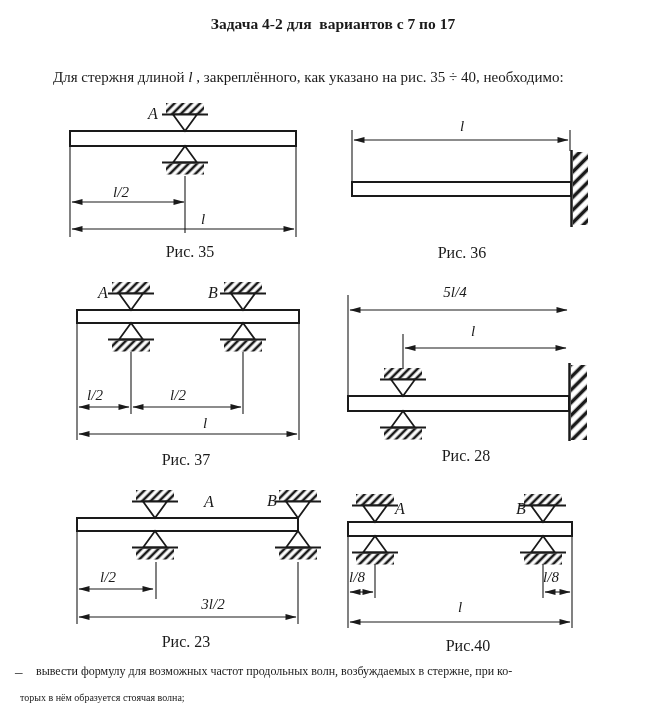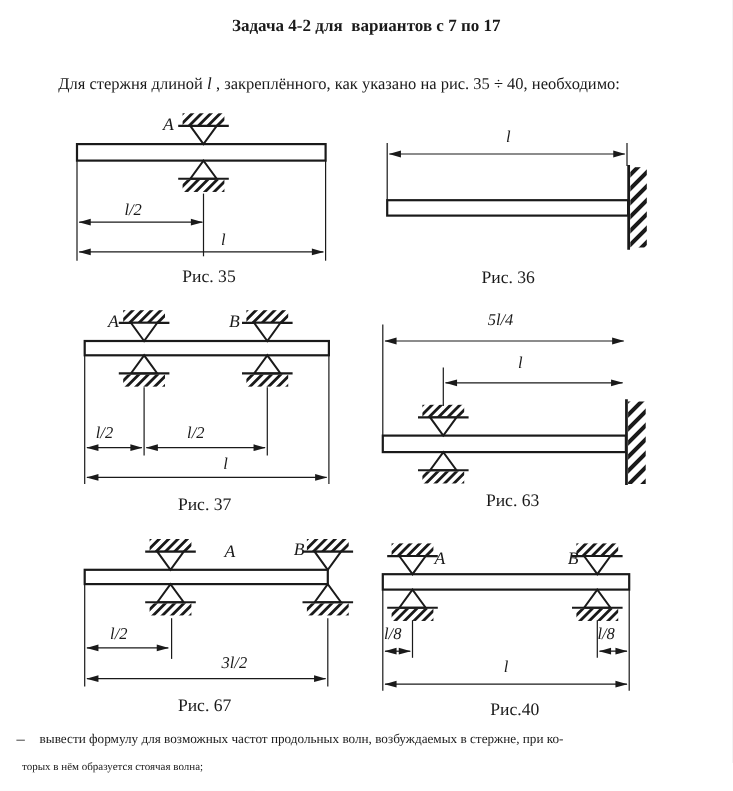--- a/index.html
+++ b/index.html
@@ -165,27 +165,27 @@
 
   <span class="lbl ltr" style="left:103px;top:293px">A</span>
   <span class="lbl ltr" style="left:213px;top:293px">B</span>
   <span class="lbl dim" style="left:95px;top:395px">l/2</span>
   <span class="lbl dim" style="left:178px;top:395px">l/2</span>
   <span class="lbl dim" style="left:205px;top:423px">l</span>
   <span class="lbl cap" style="left:186px;top:460px">Рис. 37</span>
 
   <span class="lbl dim" style="left:455px;top:292px">5l/4</span>
   <span class="lbl dim" style="left:473px;top:331px">l</span>
-  <span class="lbl cap" style="left:466px;top:456px">Рис. 63</span>
+  <span class="lbl cap" style="left:466px;top:456px">Рис. 28</span>
 
   <span class="lbl ltr" style="left:209px;top:502px">A</span>
   <span class="lbl ltr" style="left:272px;top:501px">B</span>
   <span class="lbl dim" style="left:108px;top:577px">l/2</span>
   <span class="lbl dim" style="left:213px;top:604px">3l/2</span>
-  <span class="lbl cap" style="left:186px;top:642px">Рис. 67</span>
+  <span class="lbl cap" style="left:186px;top:642px">Рис. 23</span>
 
   <span class="lbl ltr" style="left:400px;top:509px">A</span>
   <span class="lbl ltr" style="left:521px;top:509px">B</span>
   <span class="lbl dim" style="left:357px;top:577px">l/8</span>
   <span class="lbl dim" style="left:551px;top:577px">l/8</span>
   <span class="lbl dim" style="left:460px;top:607px">l</span>
   <span class="lbl cap" style="left:468px;top:646px">Рис.40</span>
 
   <span class="bdash">–</span>
   <span class="bl1">вывести формулу для возможных частот продольных волн, возбуждаемых в стержне, при ко-</span>

